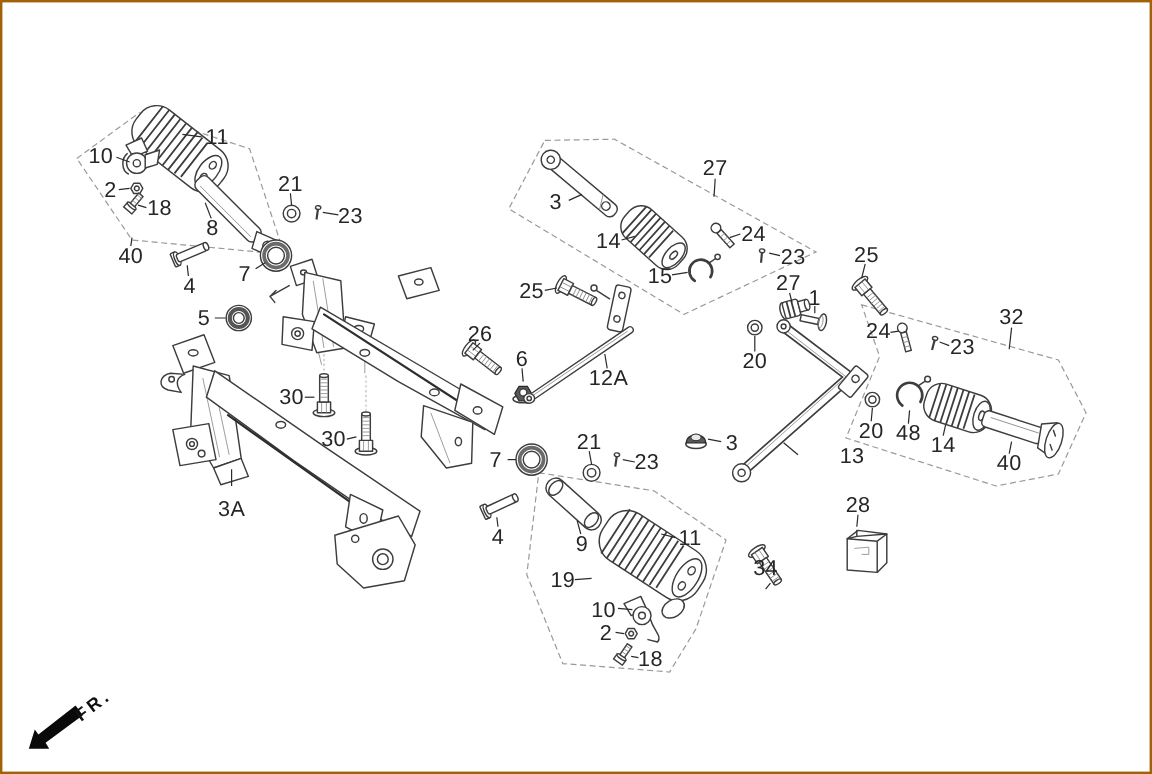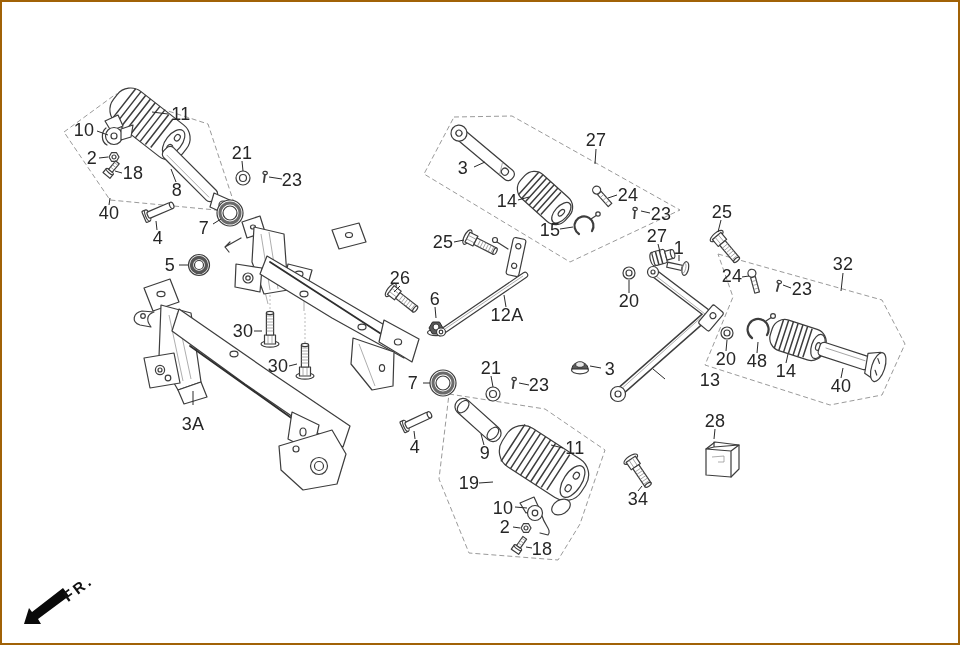--- a/index.html
+++ b/index.html
@@ -465,18 +465,18 @@
 <span class="part-label" style="left:411px;top:381px">7</span>
 <span class="part-label" style="left:489px;top:366px">21</span>
 <span class="part-label" style="left:537px;top:383px">23</span>
 <span class="part-label" style="left:413px;top:445px">4</span>
 <span class="part-label" style="left:483px;top:451px">9</span>
 <span class="part-label" style="left:467px;top:481px">19</span>
 <span class="part-label" style="left:573px;top:446px">11</span>
 <span class="part-label" style="left:501px;top:506px">10</span>
 <span class="part-label" style="left:503px;top:525px">2</span>
 <span class="part-label" style="left:540px;top:547px">18</span>
-<span class="part-label" style="left:636px;top:497px">34</span>
+<span class="part-label" style="left:636px;top:471px">34</span>
 <span class="part-label" style="left:713px;top:419px">28</span>
 
 <span class="fr-text" style="left:76px;top:586px">FR.</span>
 
 </div>
 
 </body></html>

